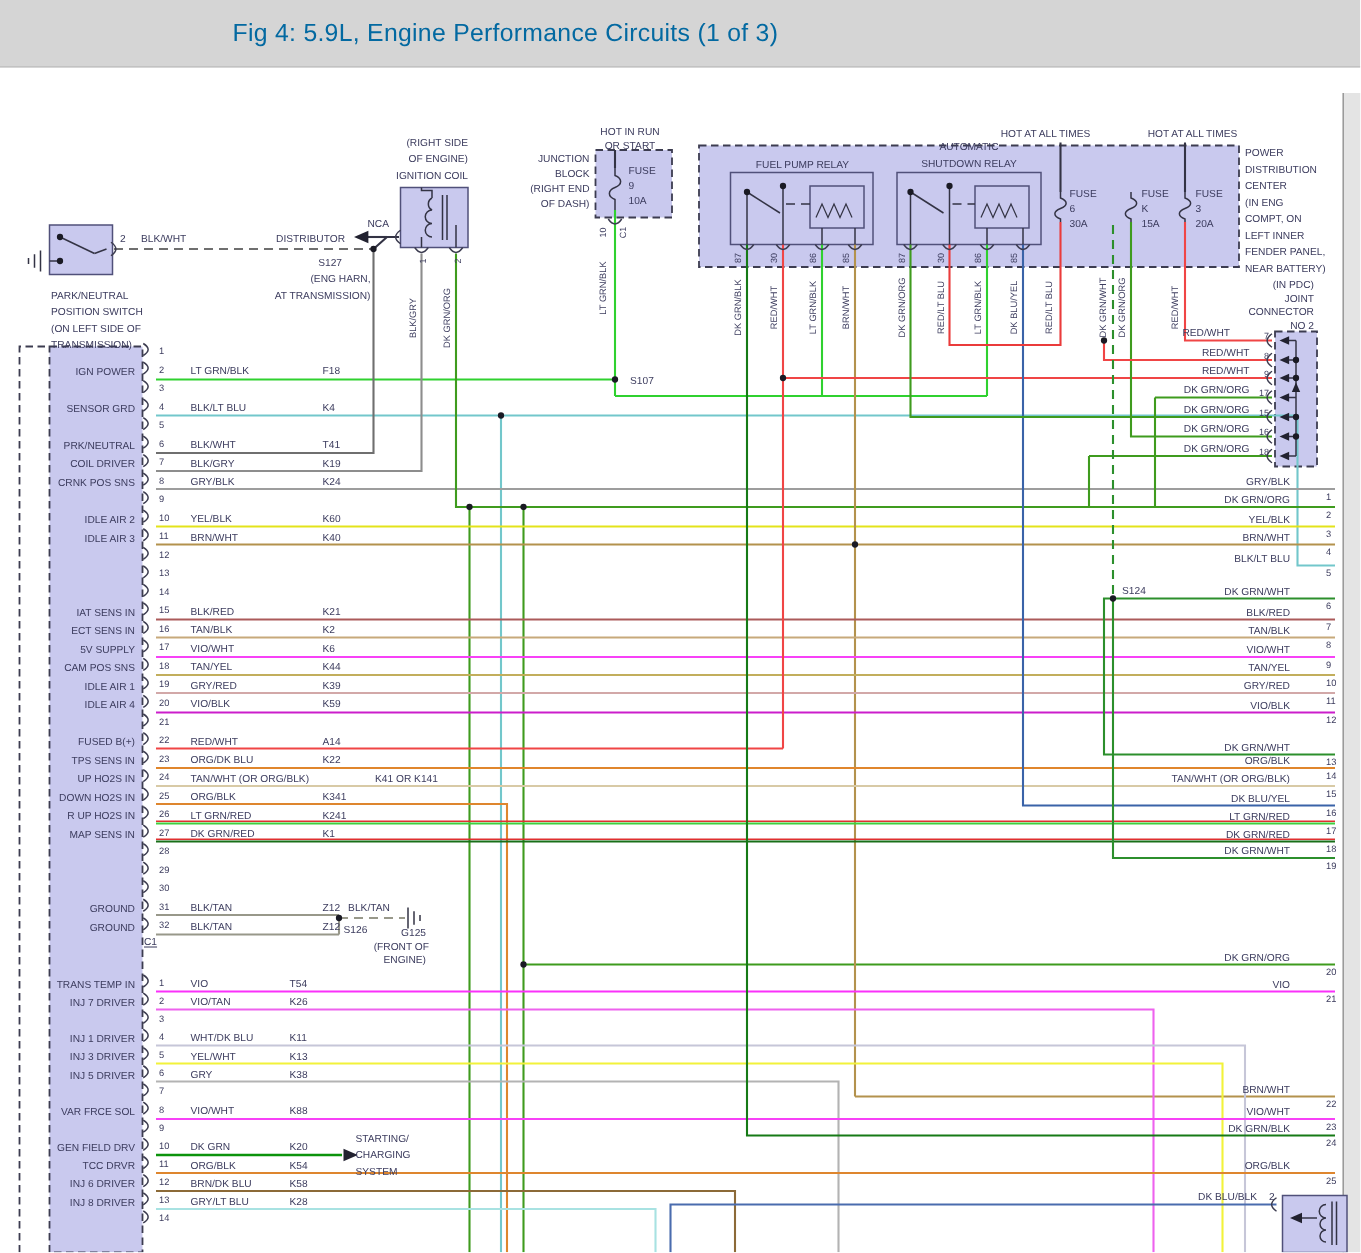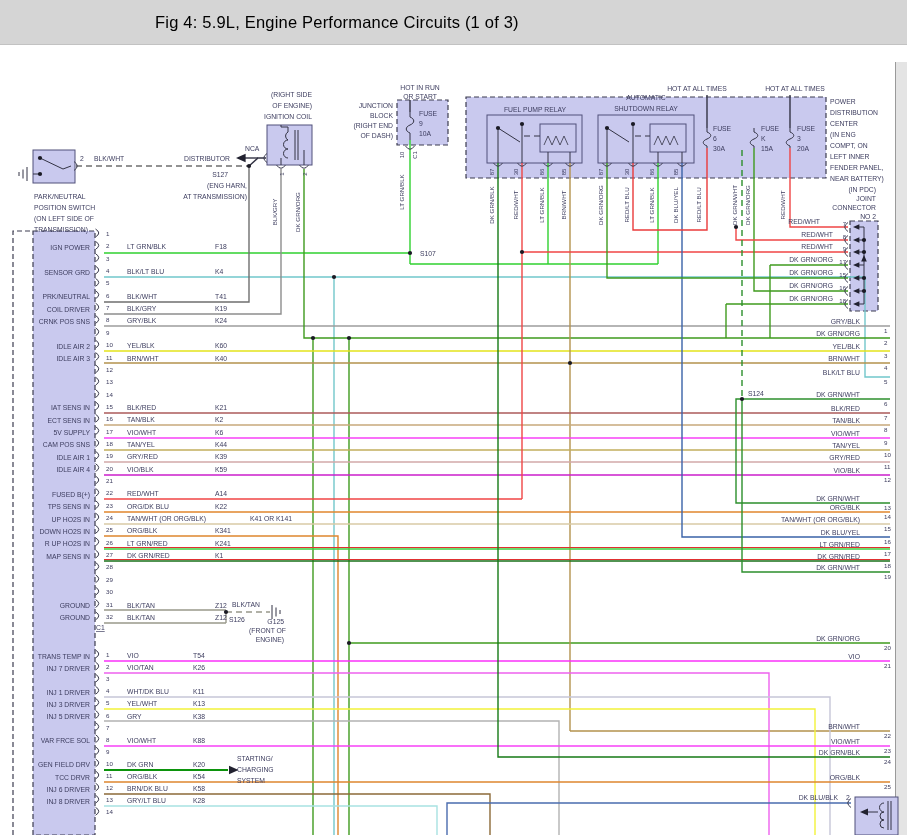--- a/index.html
+++ b/index.html
@@ -1,20 +1,20 @@
 <!DOCTYPE html>
 <html><head>
 <meta charset="utf-8">
 <style>
   html,body{margin:0;padding:0;background:#fff;}
   #stage{position:relative;width:907px;height:835px;overflow:hidden;background:#fff;
          font-family:"Liberation Sans","DejaVu Sans",sans-serif;}
   #titlebar{position:absolute;left:0;top:0;width:907px;height:44px;background:#d5d5d5;
             border-bottom:1px solid #c2c2c2;display:flex;align-items:center;}
-  #titlebar .t{padding-left:155px;font-size:16.5px;color:#000000;letter-spacing:.2px;}
+  #titlebar .t{padding-left:155px;font-size:16.5px;color:#0369a1;letter-spacing:.2px;}
   #rightstrip{position:absolute;left:895px;top:62px;width:12px;height:773px;background:#e4e4e4;
               border-left:1px solid #9a9a9a;}
   svg{position:absolute;left:0;top:0;}
   text{font-family:"Liberation Sans","DejaVu Sans",sans-serif;}
 </style>
 </head>
 <body>
 
 <div id="stage">
   <div id="rightstrip"></div>

